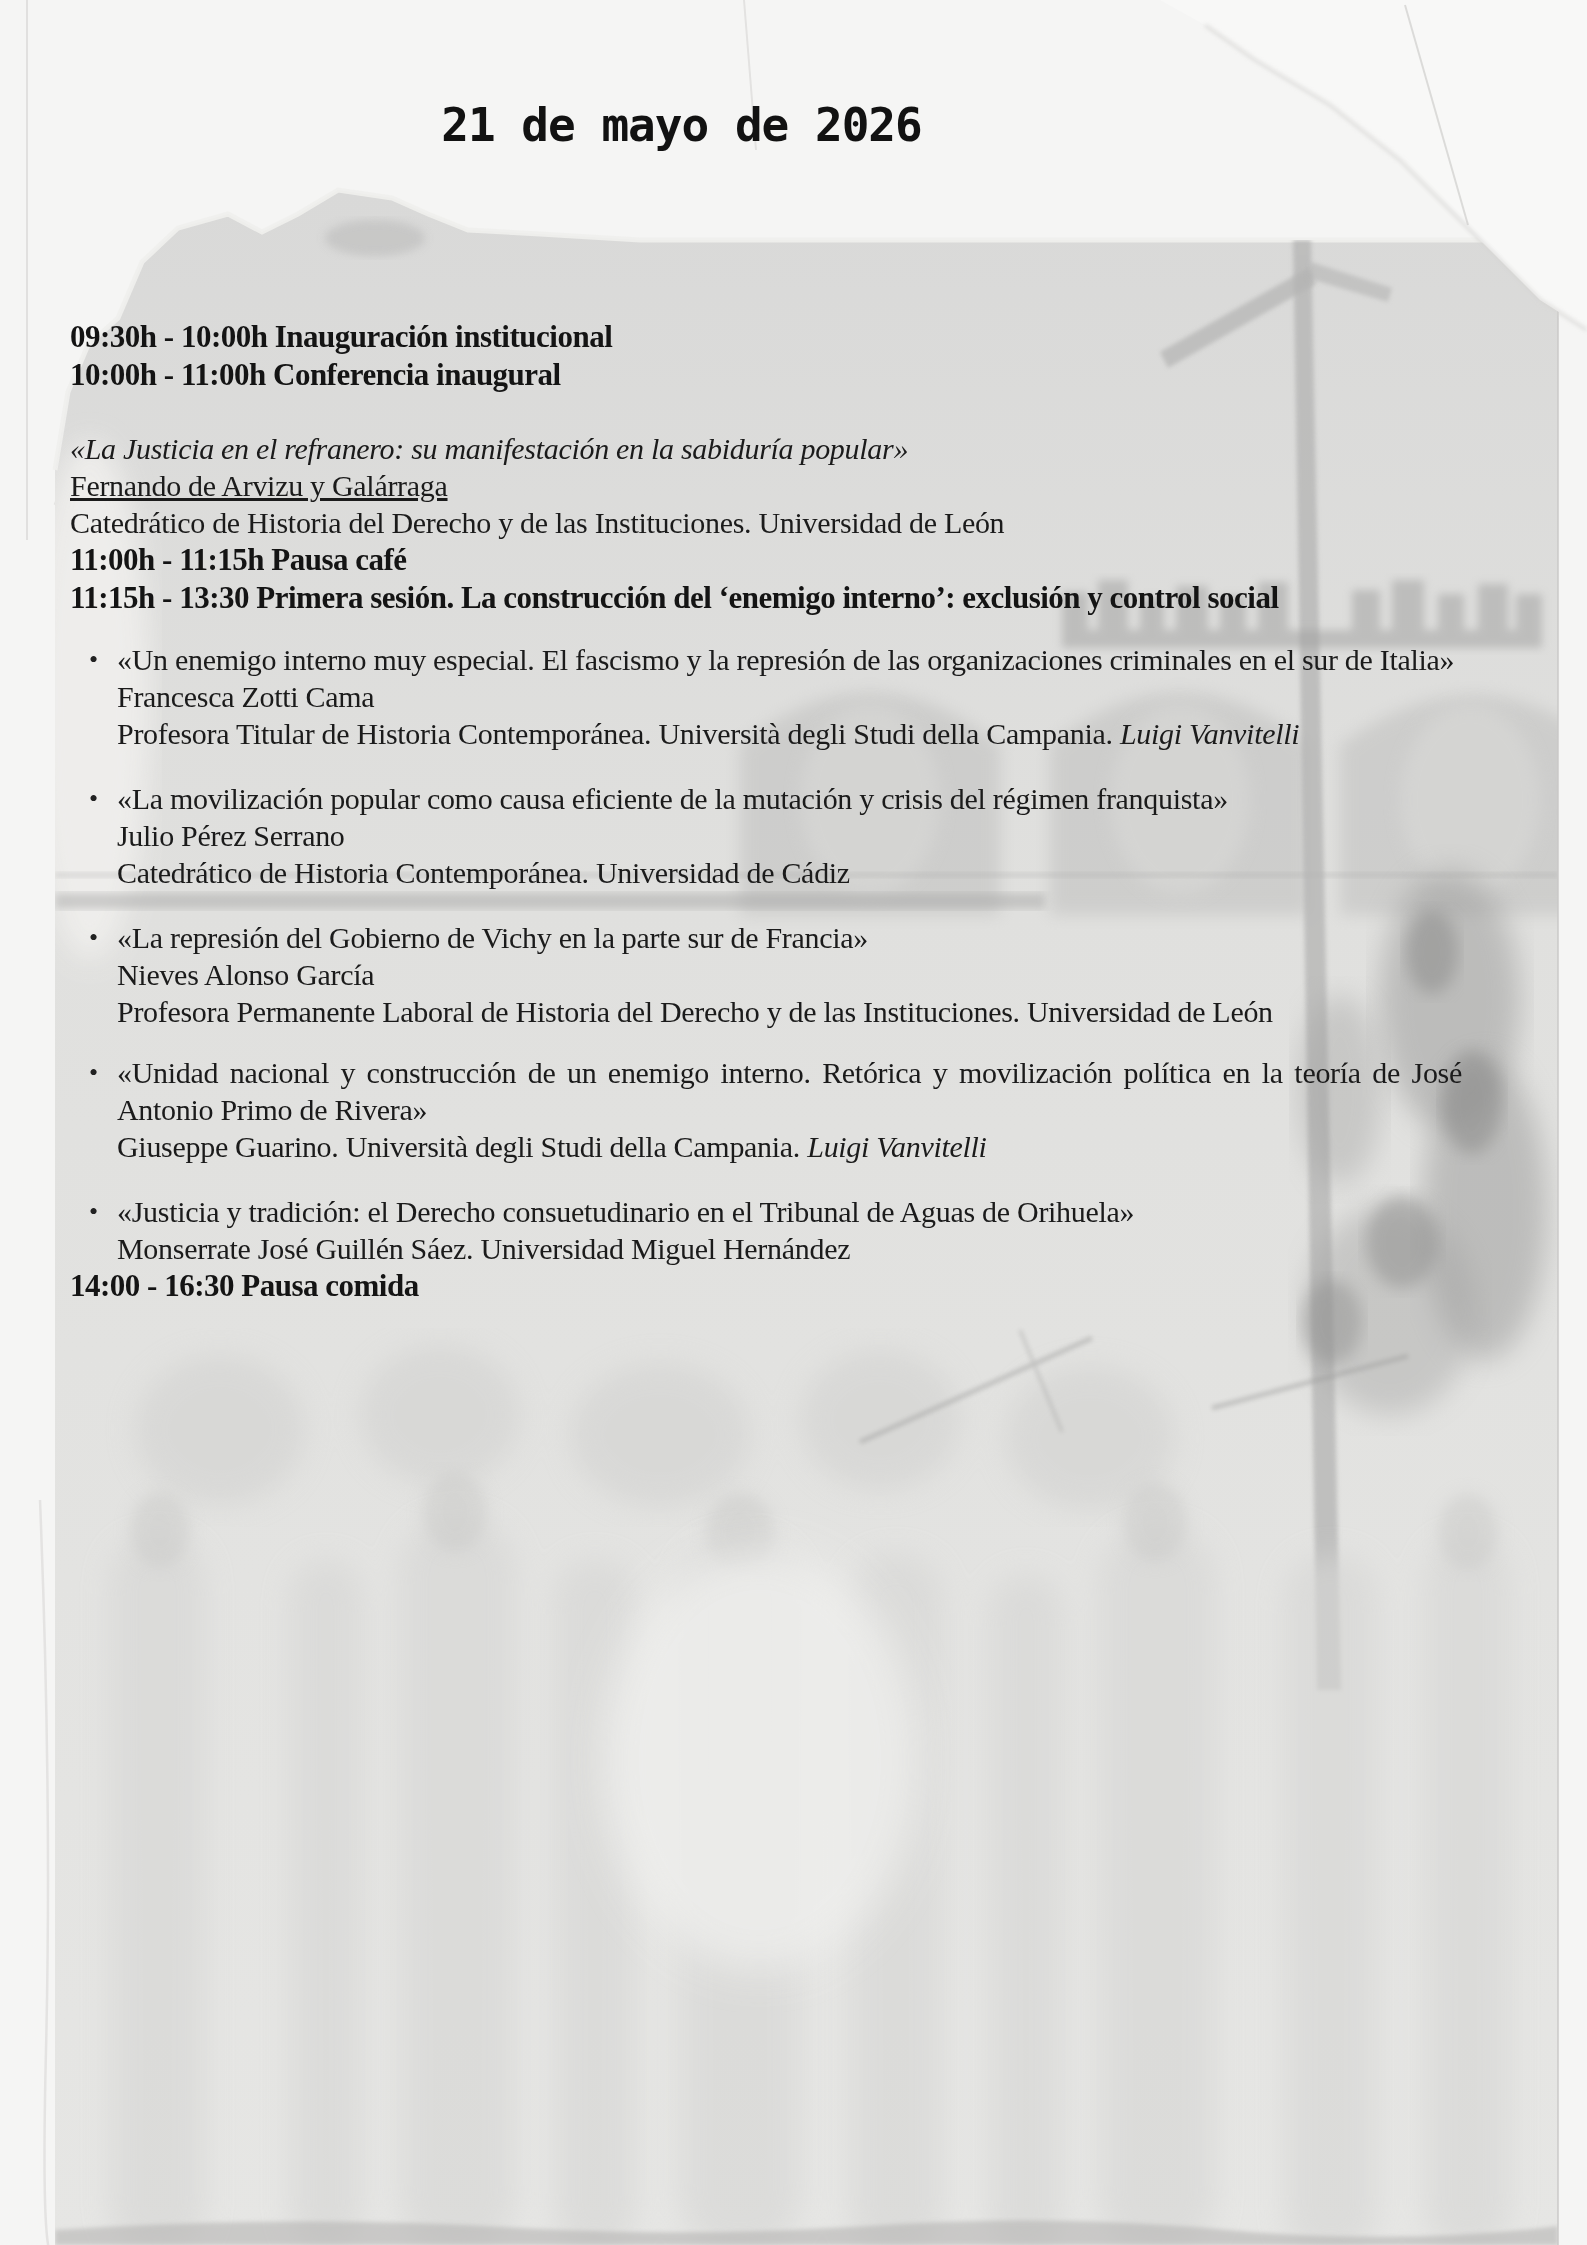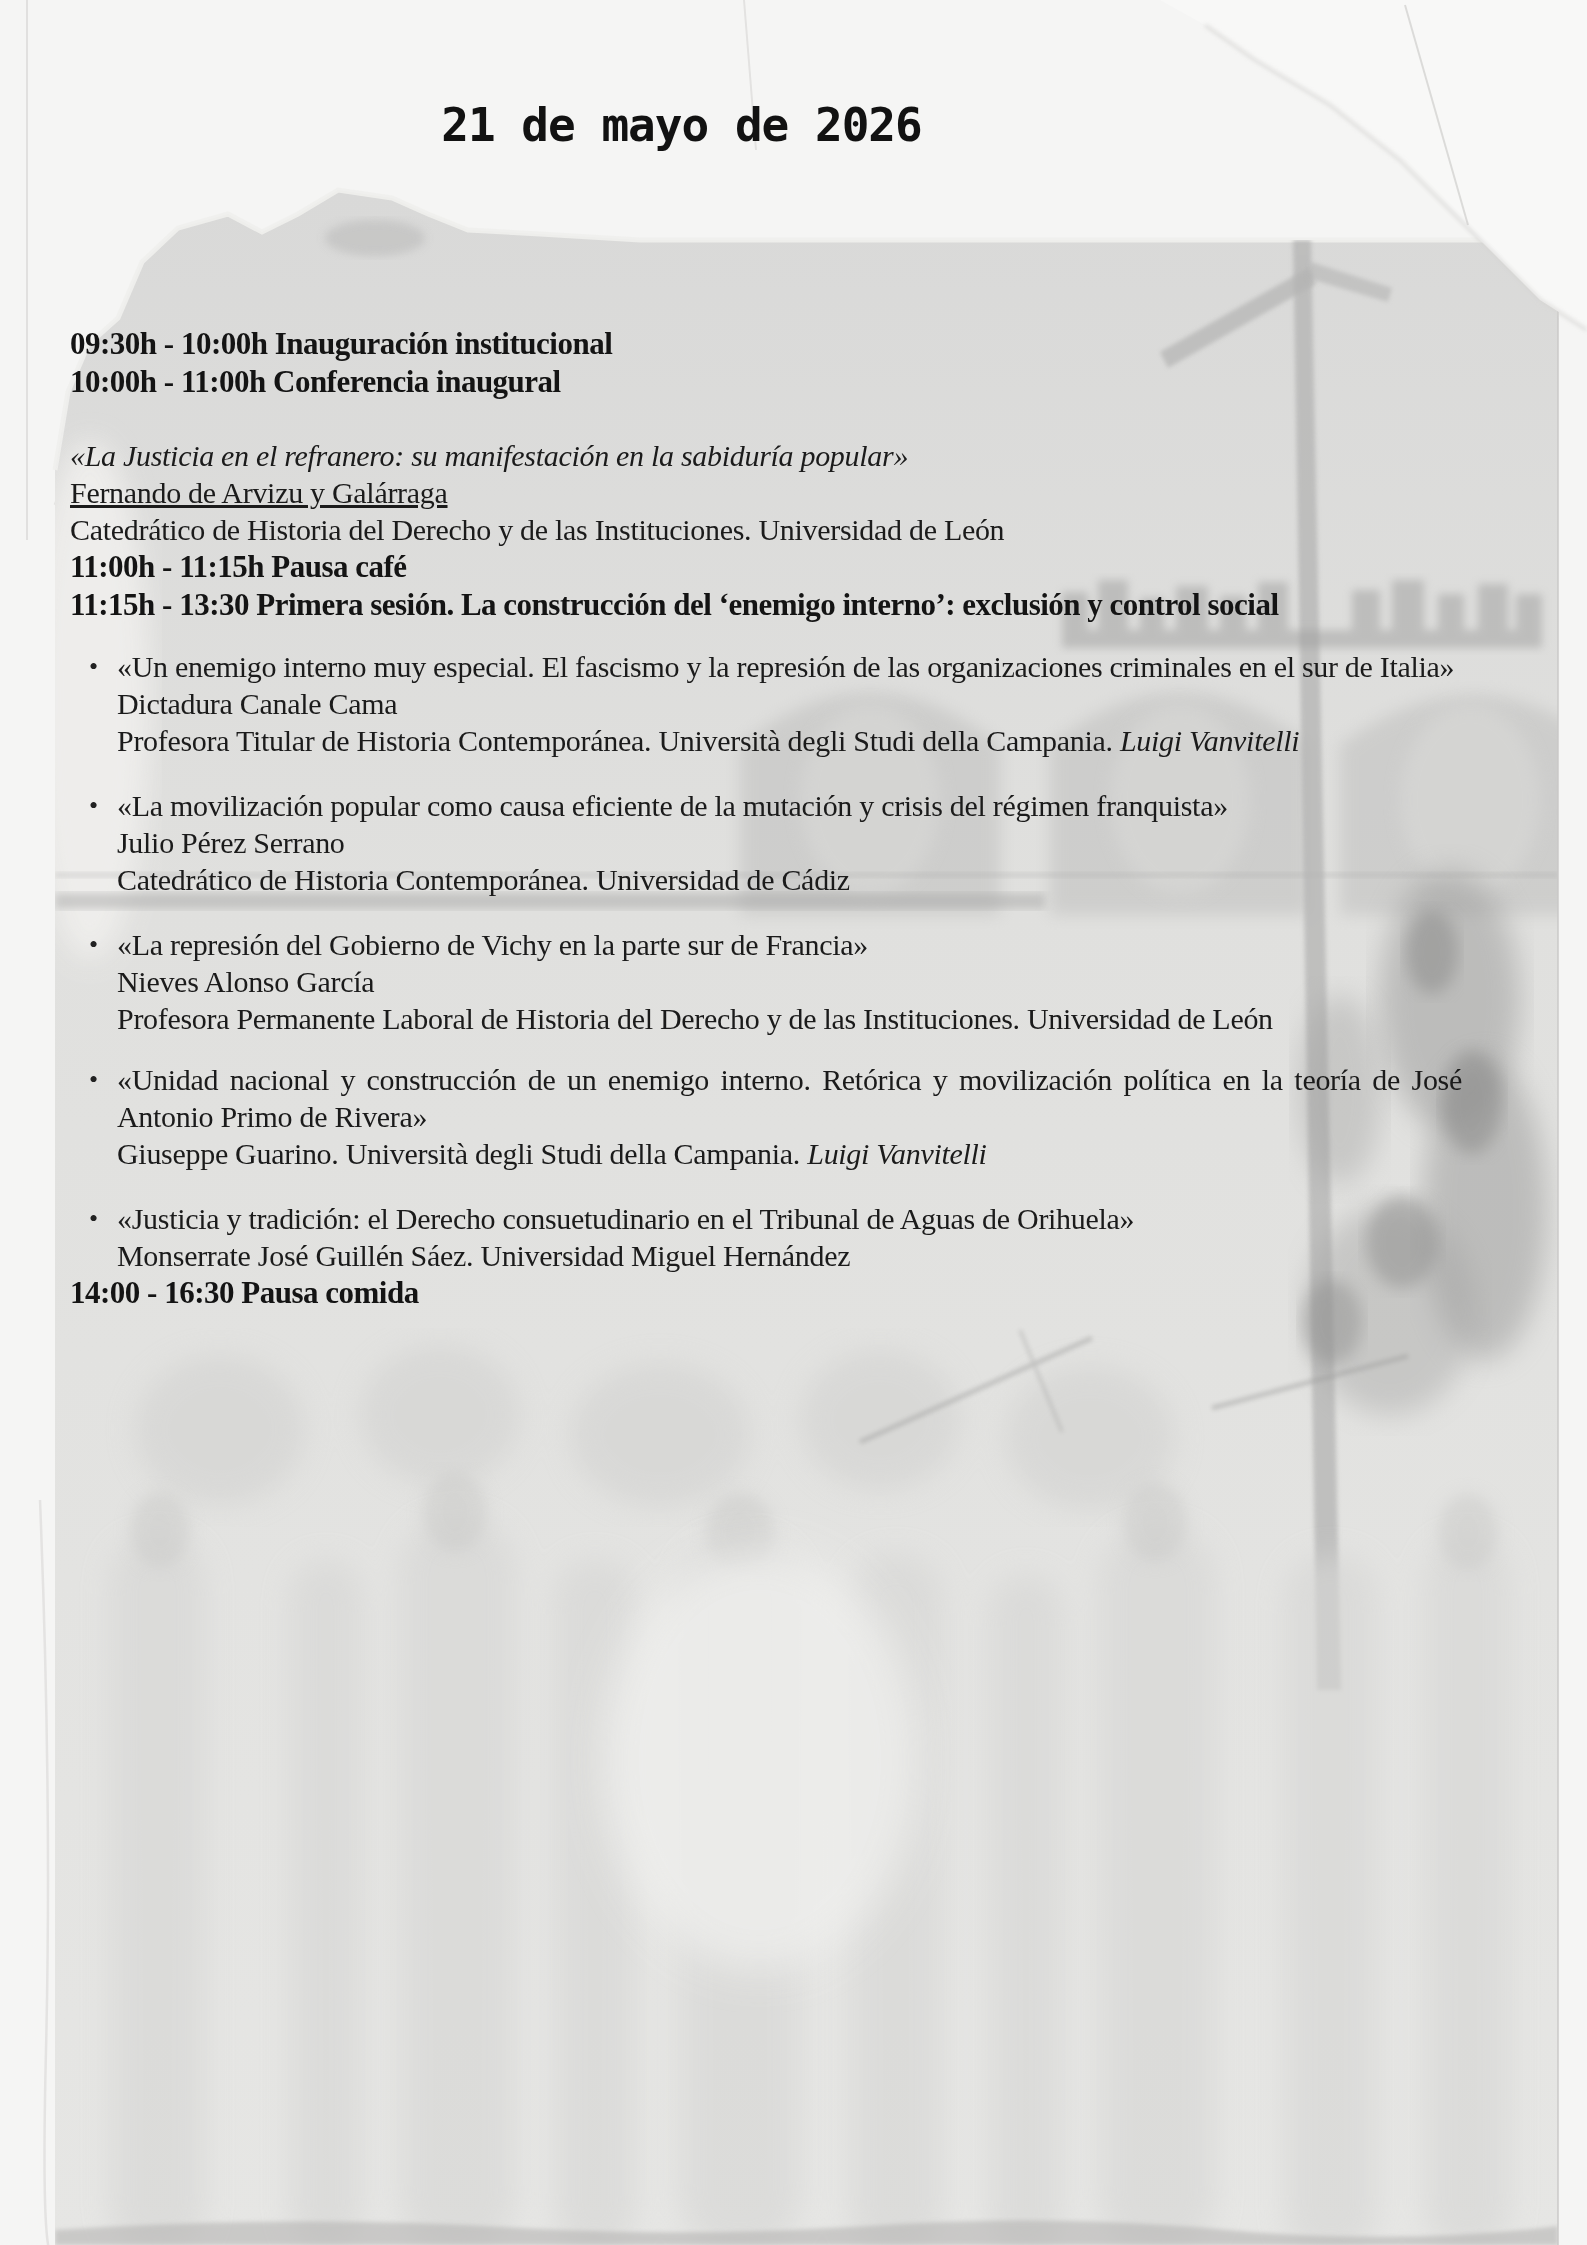--- a/index.html
+++ b/index.html
@@ -19,21 +19,21 @@
   }
   .content{
     position:absolute;left:70px;top:318px;width:1392px;z-index:2;
     color:#1b1b1b;font-size:30px;line-height:37px;letter-spacing:-0.3px;
   }
   .content p{margin:0;}
   .h{
     font-weight:700;font-size:31px;line-height:38px;color:#141414;
     letter-spacing:-0.5px;white-space:nowrap;margin-top:37px;
   }
-  .h.first{margin-top:7px;}
+  .h.first{margin-top:0;}
   .speaker-block{margin-top:36px;}
   .italic{font-style:italic;}
   .quote{margin-left:44px;}
   .ind2{margin-left:36px;text-decoration:underline;}
   .ind3{margin-left:30px;}
   ul.talks{list-style:none;margin:24px 0 0 0;padding:0 0 0 47px;}
   ul.talks li{position:relative;margin:0;}
   ul.talks li + li{margin-top:28px;}
   ul.talks li::before{
     content:"•";position:absolute;left:-28px;top:0;
@@ -195,21 +195,21 @@
     <p class="ind3">Catedrático de Historia del Derecho y de las Instituciones. Universidad de León</p>
   </div>
 
   <p class="h">11:00h - 11:15h Pausa café</p>
 
   <p class="h">11:15h - 13:30 Primera sesión. La construcción del ‘enemigo interno’: exclusión y control social</p>
 
   <ul class="talks">
     <li>
       <p class="t">«Un enemigo interno muy especial. El fascismo y la represión de las organizaciones criminales en el sur de Italia»</p>
-      <p>Dictadura Canale Cama</p>
+      <p>Francesca Zotti Cama</p>
       <p><span>Profesora Titular de Historia Contemporánea. Università degli Studi della Campania. </span><span class="italic">Luigi Vanvitelli</span></p>
     </li>
     <li>
       <p class="t">«La movilización popular como causa eficiente de la mutación y crisis del régimen franquista»</p>
       <p>Julio Pérez Serrano</p>
       <p>Catedrático de Historia Contemporánea. Universidad de Cádiz</p>
     </li>
     <li>
       <p class="t">«La represión del Gobierno de Vichy en la parte sur de Francia»</p>
       <p>Nieves Alonso García</p>

